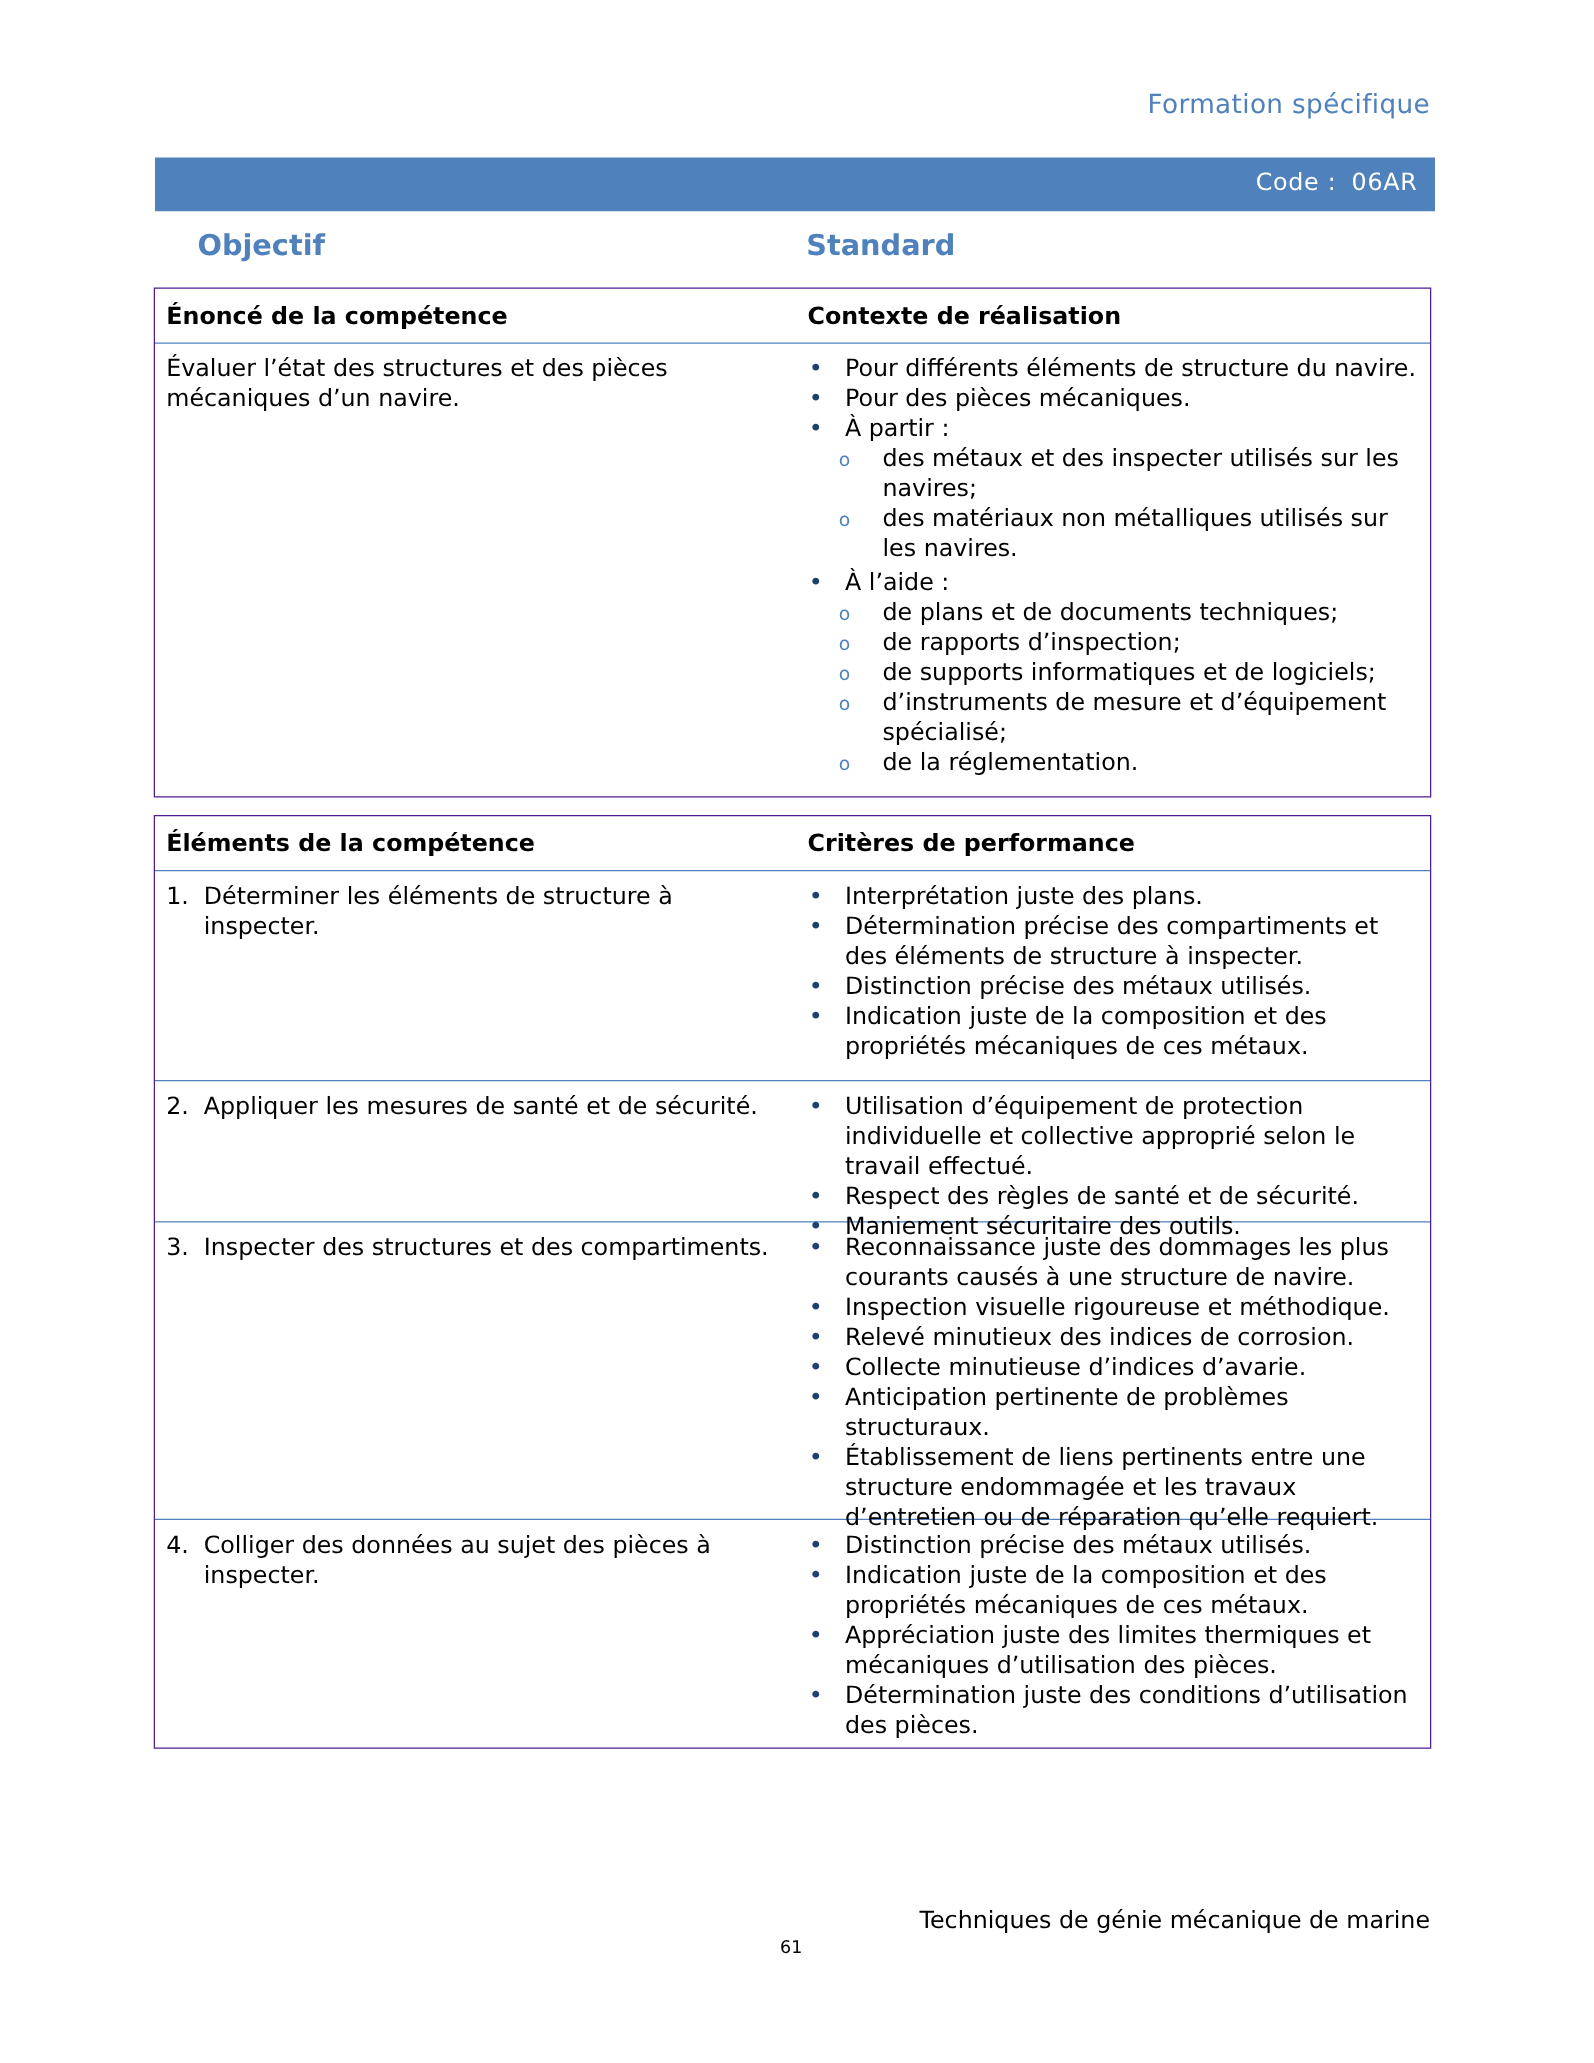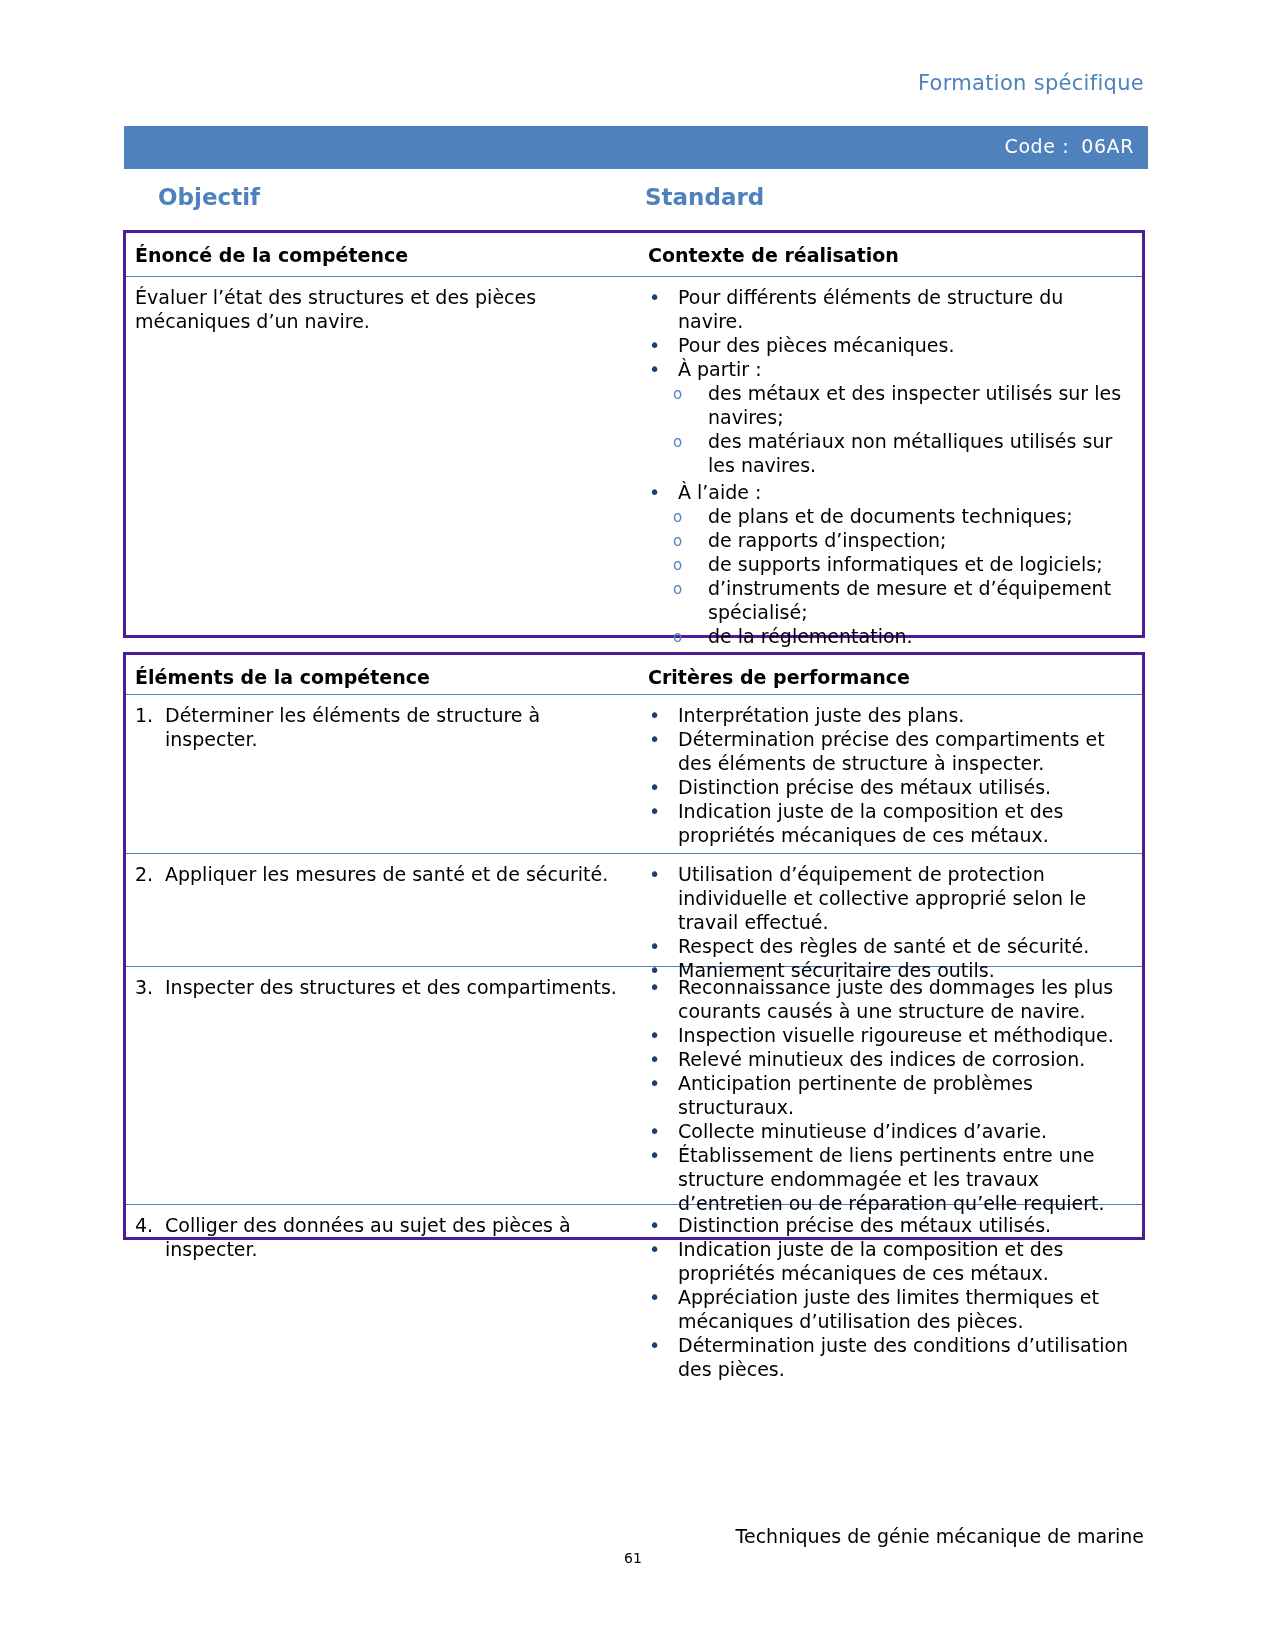--- a/index.html
+++ b/index.html
@@ -6,23 +6,23 @@
   body { width:1275px; height:1650px; position:relative; font-family:"DejaVu Sans", sans-serif; color:#000; }
   .page { position:absolute; left:0; top:0; width:1275px; height:1650px; }
   .running-head { position:absolute; right:131px; top:71px; font-size:21px; color:#4f81bd; letter-spacing:0.3px; }
   .code-bar { position:absolute; left:124px; top:126px; width:1024px; height:43px; background:#4f81bd; color:#fff; }
   .code-bar .code { position:absolute; right:14px; top:9px; font-size:19px; letter-spacing:0.6px; }
   .code-bar .code .val { margin-left:12px; }
   .sec-title { position:absolute; top:184px; font-size:23px; font-weight:bold; color:#4f81bd; }
   .sec-obj { left:134px;margin-left:24px; }
   .sec-std { left:645px; }
 
-  .tbl { position:absolute; left:123px; width:1022px; border:3px solid #4c1d95; box-sizing:border-box; }
+  .tbl { position:absolute; left:123px; width:1022px; border:1px solid #4c1d95; box-sizing:border-box; }
   .tbl1 { top:230px; height:408px; }
-  .tbl2 { top:652px; height:588px; }
+  .tbl2 { top:652px; height:747px; }
   .row { position:relative; display:flex; border-bottom:1px solid #4f81bd; box-sizing:border-box; }
   .row:last-child { border-bottom:none; }
   .cell-l { width:512px; padding:8px 8px 6px 9px; box-sizing:border-box; }
   .cell-r { flex:1; padding:8px 8px 6px 10px; box-sizing:border-box; }
   .hdr { height:44px; }
   .hdr .cell-l, .hdr .cell-r { font-weight:bold; font-size:19px; padding-top:11px; }
   .txt { font-size:19px; line-height:24px; }
   ul.b { list-style:none; margin:0; padding:0; }
   ul.b > li { position:relative; padding-left:30px; font-size:19px; line-height:24px; }
   ul.b > li::before { content:"•"; position:absolute; left:1px; top:0; color:#1f3f6e; font-size:19px; }
@@ -128,22 +128,22 @@
       <div class="cell-l">
         <ol class="n">
           <li><span class="num">3.</span><span>Inspecter des structures et des compartiments.</span></li>
         </ol>
       </div>
       <div class="cell-r">
         <ul class="b">
           <li>Reconnaissance juste des dommages les plus courants causés à une structure de navire.</li>
           <li>Inspection visuelle rigoureuse et méthodique.</li>
           <li>Relevé minutieux des indices de corrosion.</li>
+          <li>Collecte minutieuse d’indices d’avarie.</li>
           <li>Anticipation pertinente de problèmes structuraux.</li>
-          <li>Collecte minutieuse d’indices d’avarie.</li>
           <li>Établissement de liens pertinents entre une structure endommagée et les travaux d’entretien ou de réparation qu’elle requiert.</li>
         </ul>
       </div>
     </div>
 
     <div class="row r4">
       <div class="cell-l">
         <ol class="n">
           <li><span class="num">4.</span><span>Colliger des données au sujet des pièces à inspecter.</span></li>
         </ol>

